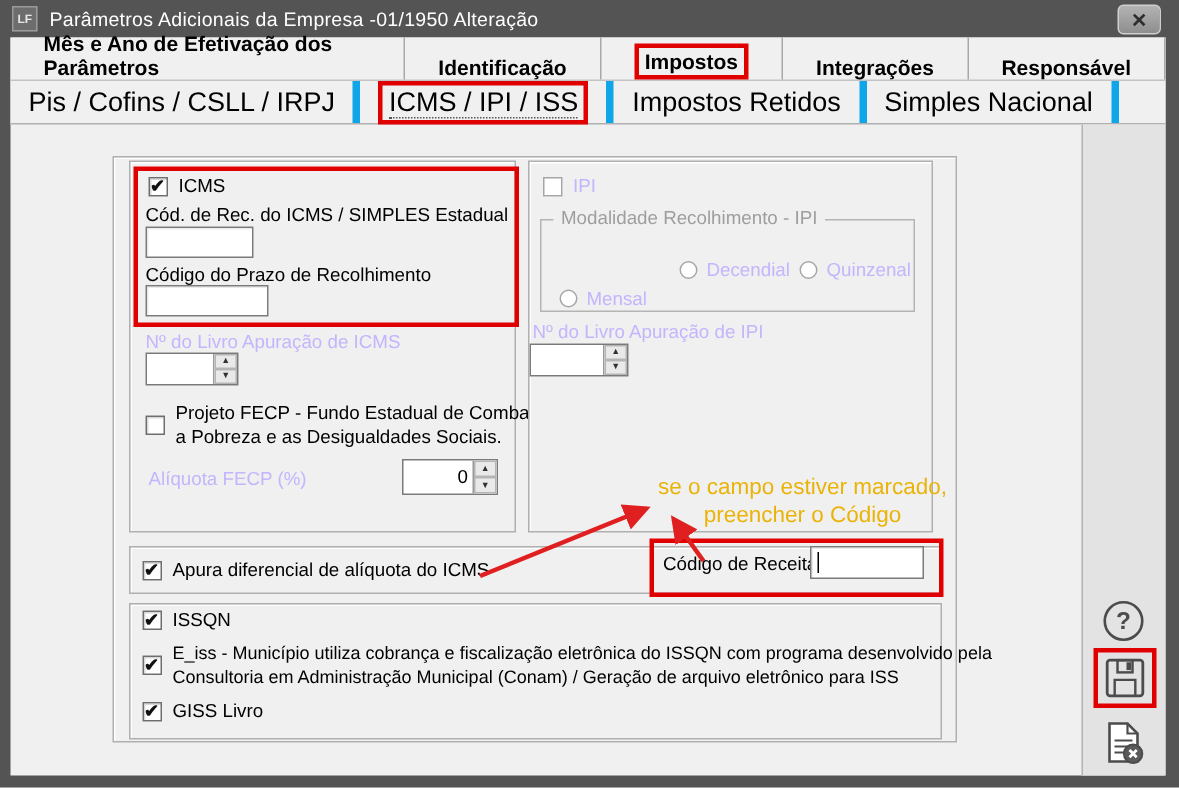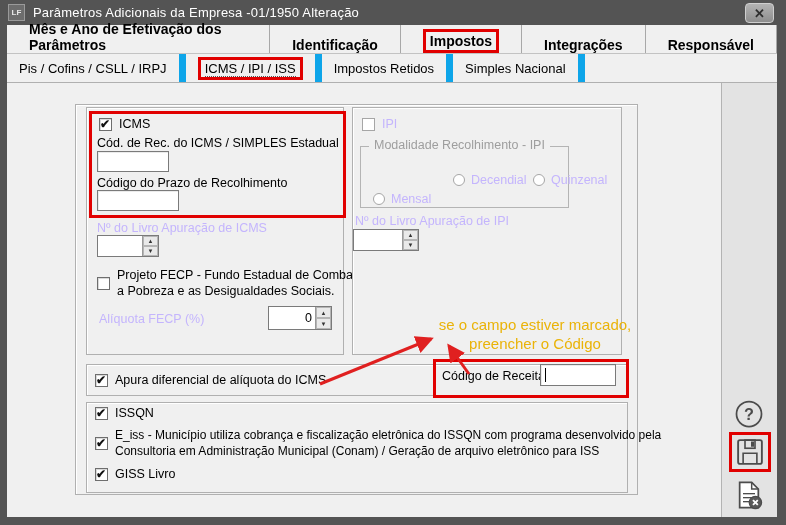--- a/index.html
+++ b/index.html
@@ -19,21 +19,21 @@
 
   
   .content { left:7px; top:25px; width:770px; height:492px; background:#f0f0f0; }
 
   
   .tabbar { left:7px; top:25px; width:770px; height:29px; display:flex; align-items:stretch;
             border-bottom:1px solid #c3c3c3; background:#f0f0f0; }
   .tab { display:flex; align-items:flex-end; padding:0 22px; border-right:1px solid #a8a8a8; font-weight:bold; font-size:14px; }
   .subtabbar { left:7px; top:54px; width:770px; height:29px; display:flex; align-items:stretch;
                border-bottom:1px solid #b0b0b0; background:#f0f0f0; }
-  .subtab { display:flex; align-items:center; padding:0 12px; border-right:7px solid #0ea5e9; font-size:13px; }
+  .subtab { display:flex; align-items:center; padding:0 12px; border-right:5px solid #0ea5e9; font-size:18px; }
   .redwrap { border:3px solid #e10000; padding:1px 4px; }
   .dotted-u { border-bottom:1px dotted #555; }
 
   
   .iconstrip { left:721px; top:83px; width:56px; height:434px; background:#e3e3e3; border-left:1px solid #b3b3b3; }
   .sideicon { position:absolute; display:flex; align-items:center; justify-content:center; }
 
   
   .panel { border:1px solid #b0b0b0; background:#f0f0f0; box-shadow:inset 1px 1px 0 #ffffff; }
   .redbox { border:3px solid #e10000; background:transparent; pointer-events:none; }
@@ -186,21 +186,21 @@
       </span>
   </div>
 
   <div class="abs panel" style="left:352px; top:107px; width:270px; height:248px;"></div>
 
   <div class="abs cbrow" style="left:362px; top:117px;">
     <span class="cbbox disb"></span>
     <span class="lbl dis">IPI</span>
   </div>
 
-  <div class="groupbox" style="left:360px; top:146px; width:209px; height:62px;padding-left:44px;">
+  <div class="groupbox" style="left:360px; top:146px; width:250px; height:62px;padding-left:44px;">
     <span class="legend">Modalidade Recolhimento - IPI</span>
     <div class="radrow abs" style="left:12px; top:26px;margin-top:19px;">
       <span class="radio"></span>
       <span class="lbl dis">Mensal</span>
     </div>
     <div class="radrow abs" style="left:92px; top:26px;">
       <span class="radio"></span>
       <span class="lbl dis">Decendial</span>
     </div>
     <div class="radrow abs" style="left:172px; top:26px;">

